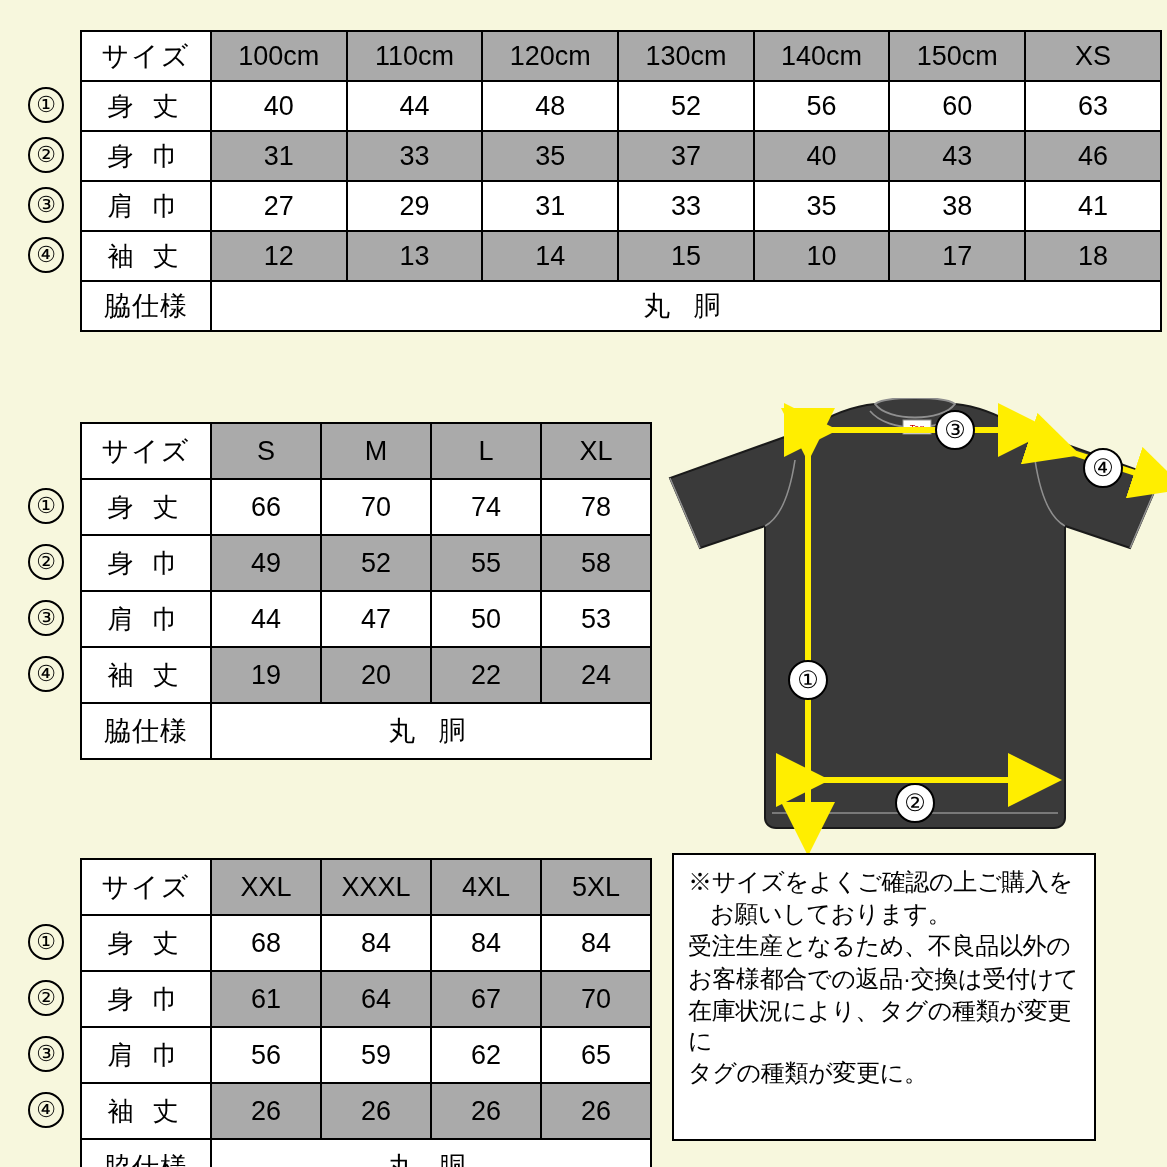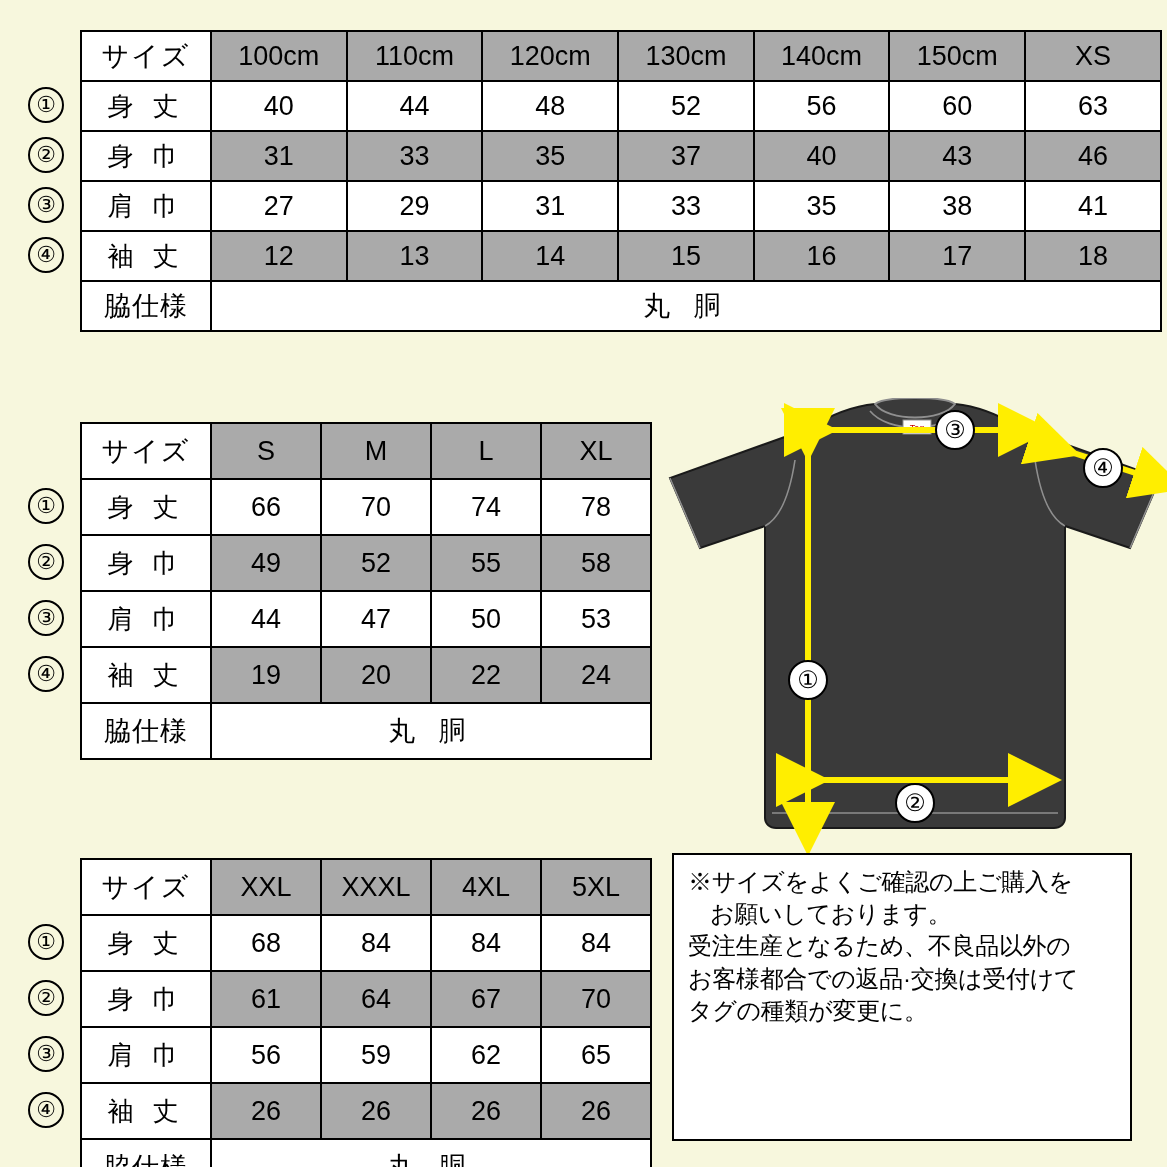--- a/index.html
+++ b/index.html
@@ -109,21 +109,21 @@
     color: #000;
     font-size: 24px;
     line-height: 36px;
     text-align: center;
   }
 
   
   #note-box {
     position: absolute;
     left: 672px; top: 853px;
-    width: 460px; height: 288px;
+    width: 424px; height: 288px;
     background: #ffffff;
     border: 2px solid #000;
     padding: 12px 14px 10px 14px;
   }
   #note-box p {
     margin: 0 0 2px 0;
     font-size: 24px;
     line-height: 1.26;
     color: #000;
     letter-spacing: -0.3px;
@@ -193,21 +193,21 @@
         <td class="val-white">35</td>
         <td class="val-white">38</td>
         <td class="val-white">41</td>
       </tr>
       <tr>
         <td class="rowlabel">袖 丈</td>
         <td class="val-gray">12</td>
         <td class="val-gray">13</td>
         <td class="val-gray">14</td>
         <td class="val-gray">15</td>
-        <td class="val-gray">16</td>
+        <td class="val-gray">10</td>
         <td class="val-gray">17</td>
         <td class="val-gray">18</td>
       </tr>
       <tr>
         <td class="rowlabel-plain">脇仕様</td>
         <td class="waki-val" colspan="7">丸 胴</td>
       </tr>
     </tbody>
   </table>
 
@@ -378,16 +378,17 @@
     <div class="circ-badge" style="left:423px; top:50px;">④</div>
     <div class="circ-badge" style="left:128px; top:262px;">①</div>
     <div class="circ-badge" style="left:235px; top:385px;">②</div>
   </div>
 
   <div id="note-box">
     <p>※サイズをよくご確認の上ご購入を</p>
     <p class="indent">お願いしております。</p>
     <p>受注生産となるため、不良品以外の</p>
     <p>お客様都合での返品·交換は受付けて</p>
+    <p>在庫状況により、タグの種類が変更に</p>
     <p>タグの種類が変更に。</p>
   </div>
 
 </div>
 
 </body></html>

